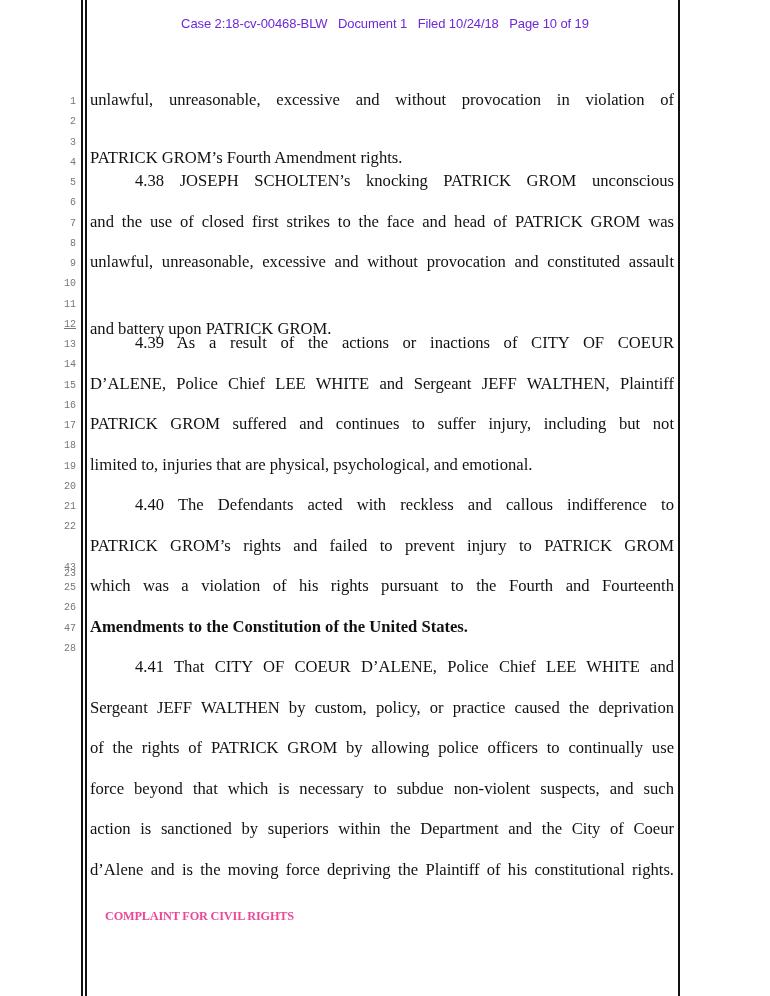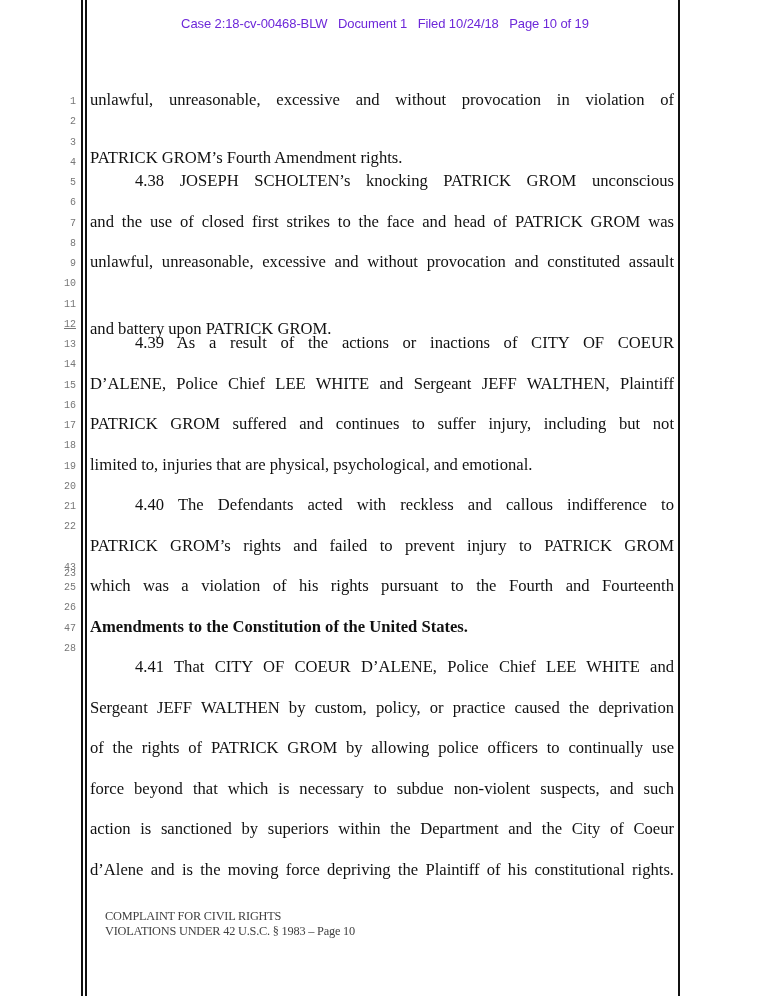--- a/index.html
+++ b/index.html
@@ -24,22 +24,22 @@
       font-family: "Liberation Serif", serif; font-size: 16.6px; color: #111;
     }
     .tl {
       position: absolute; left: 0; width: 584px; white-space: nowrap;
       text-align: justify; text-align-last: justify; height: 22px; line-height: 22px;
     }
     .tl.last { text-align-last: left; }
     .tl.indent { padding-left: 45px; width: 539px; font-family: Liberation Serif, serif; }
     .footer {
       position: absolute; left: 105px; top: 909px;
-      font-family: "Liberation Serif", serif; font-weight: normal; font-size: 12.3px;
-      color: #404040; line-height: 15px; letter-spacing: -0.2px;
+      font-family: "Liberation Serif", serif; font-weight: bold; font-size: 12.3px;
+      color: #ec4899; line-height: 15px; letter-spacing: -0.2px;
     }
   </style>
 </head>
 <body>
 
 <div class="page">
   <div class="vline vl-a"></div>
   <div class="vline vl-b"></div>
   <div class="vline vl-r"></div>
 
@@ -94,15 +94,14 @@
       <div class="tl indent" style="top: 656px;">4.41  That CITY OF COEUR D’ALENE, Police Chief LEE WHITE and</div>
       <div class="tl" style="top: 697px;">Sergeant JEFF WALTHEN by custom, policy, or practice caused the deprivation</div>
       <div class="tl" style="top: 737px;">of the rights of PATRICK GROM by allowing police officers to continually use</div>
       <div class="tl" style="top: 778px;">force beyond that which is necessary to subdue non-violent suspects, and such</div>
       <div class="tl" style="top: 818px;">action is sanctioned by superiors within the Department and the City of Coeur</div>
       <div class="tl" style="top: 859px;">d’Alene and is the moving force depriving the Plaintiff of his constitutional rights.</div>
     </div>
 
   <div class="footer">
     <div>COMPLAINT FOR CIVIL RIGHTS</div>
-    <div>VIOLATIONS UNDER 42 U.S.C. § 1983 – Page 10</div>
   </div>
 </div>
 
 </body></html>

